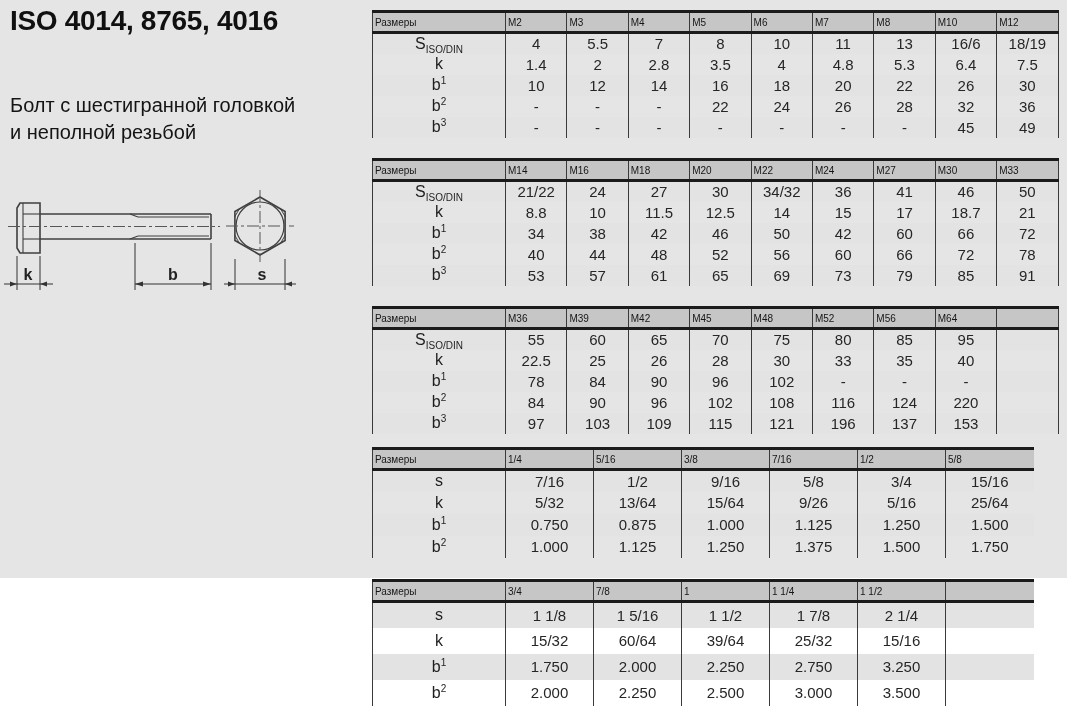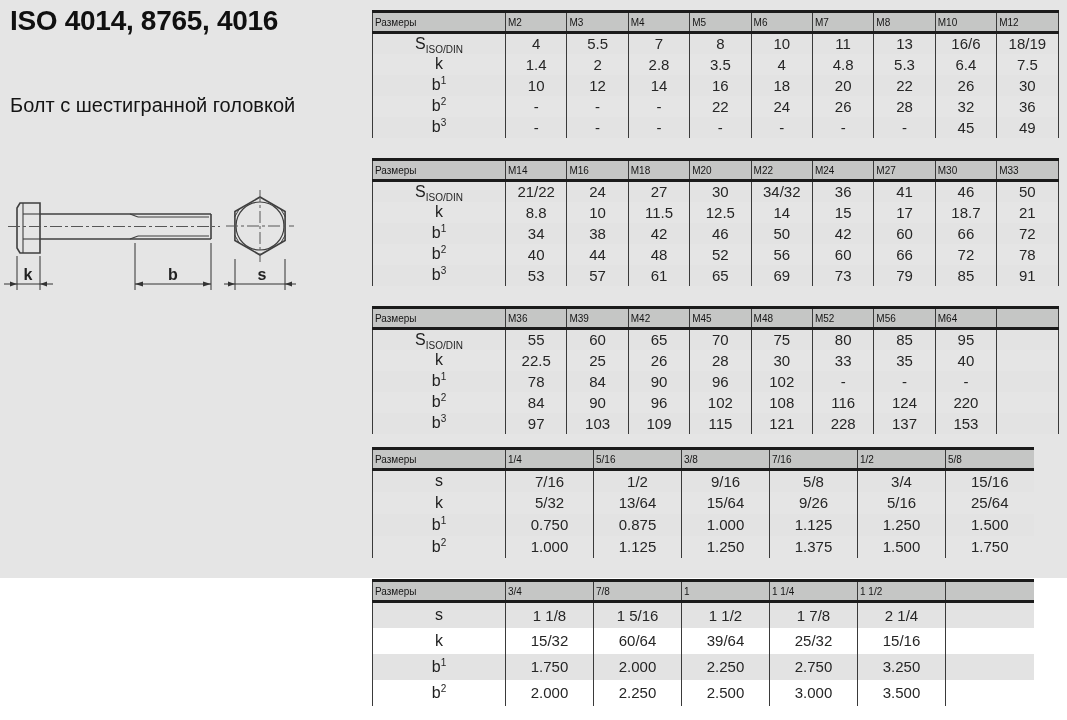--- a/index.html
+++ b/index.html
@@ -49,20 +49,21 @@
 </head>
 <body>
 
 <div class="page">
 
   <div class="title">
     <div>ISO 4014, 8765, 4016</div>
   </div>
   <div class="subtitle">
     <div>Болт с шестигранной головкой</div>
+    <div>и неполной резьбой</div>
   </div>
 
   <svg class="drawing" viewBox="0 0 330 132">
     <g stroke="#3f3f3f" fill="none" stroke-width="1.6">
 
       <polygon points="18,17 38,17 38,67 18,67 15,62 15,22"></polygon>
       <line x1="21" y1="17" x2="21" y2="67" stroke-width="1.1"></line>
       <line x1="21" y1="28" x2="38" y2="28" stroke-width="1.1"></line>
       <line x1="21" y1="53" x2="38" y2="53" stroke-width="1.1"></line>
 
@@ -377,21 +378,21 @@
             <td>220</td>
             <td></td>
           </tr>
           <tr class="shaded" style="height: 21px;">
             <td class="row-label">b<sup>3</sup></td>
             <td>97</td>
             <td>103</td>
             <td>109</td>
             <td>115</td>
             <td>121</td>
-            <td>228</td>
+            <td>196</td>
             <td>137</td>
             <td>153</td>
             <td></td>
           </tr>
         </tbody>
       </table>
     </div>
   <div class="tbl" id="t3">
       <table>
         <colgroup>

